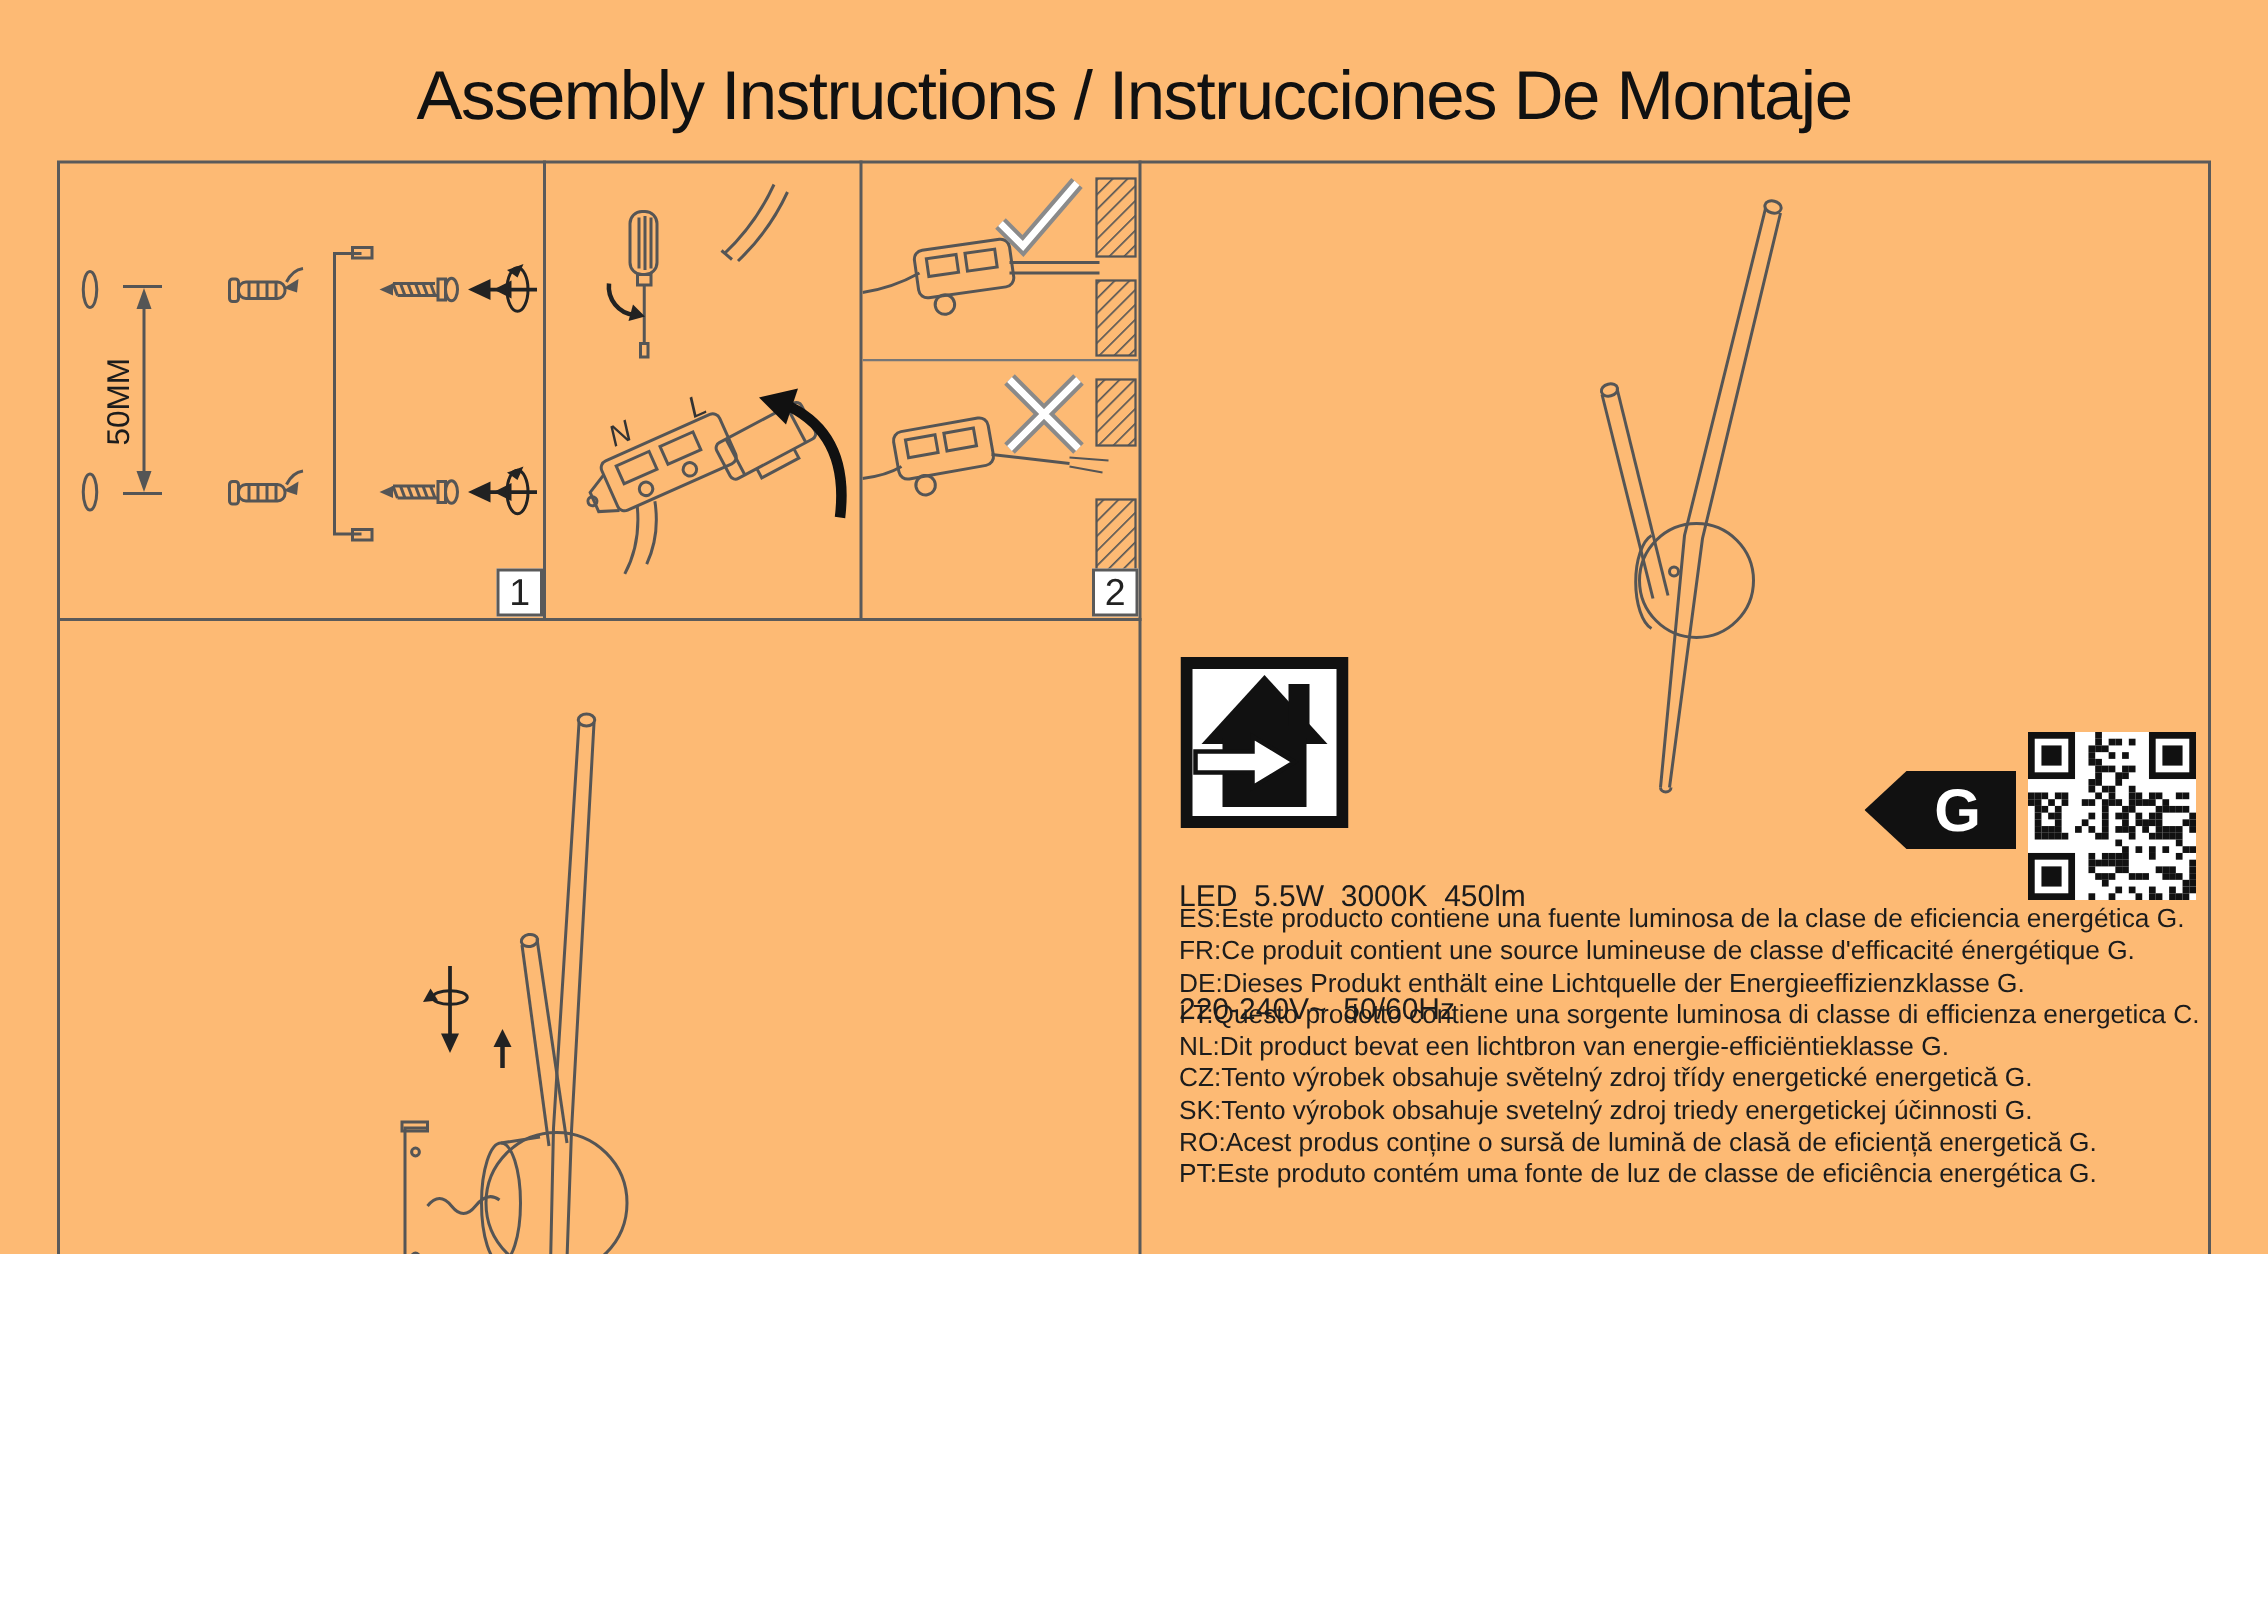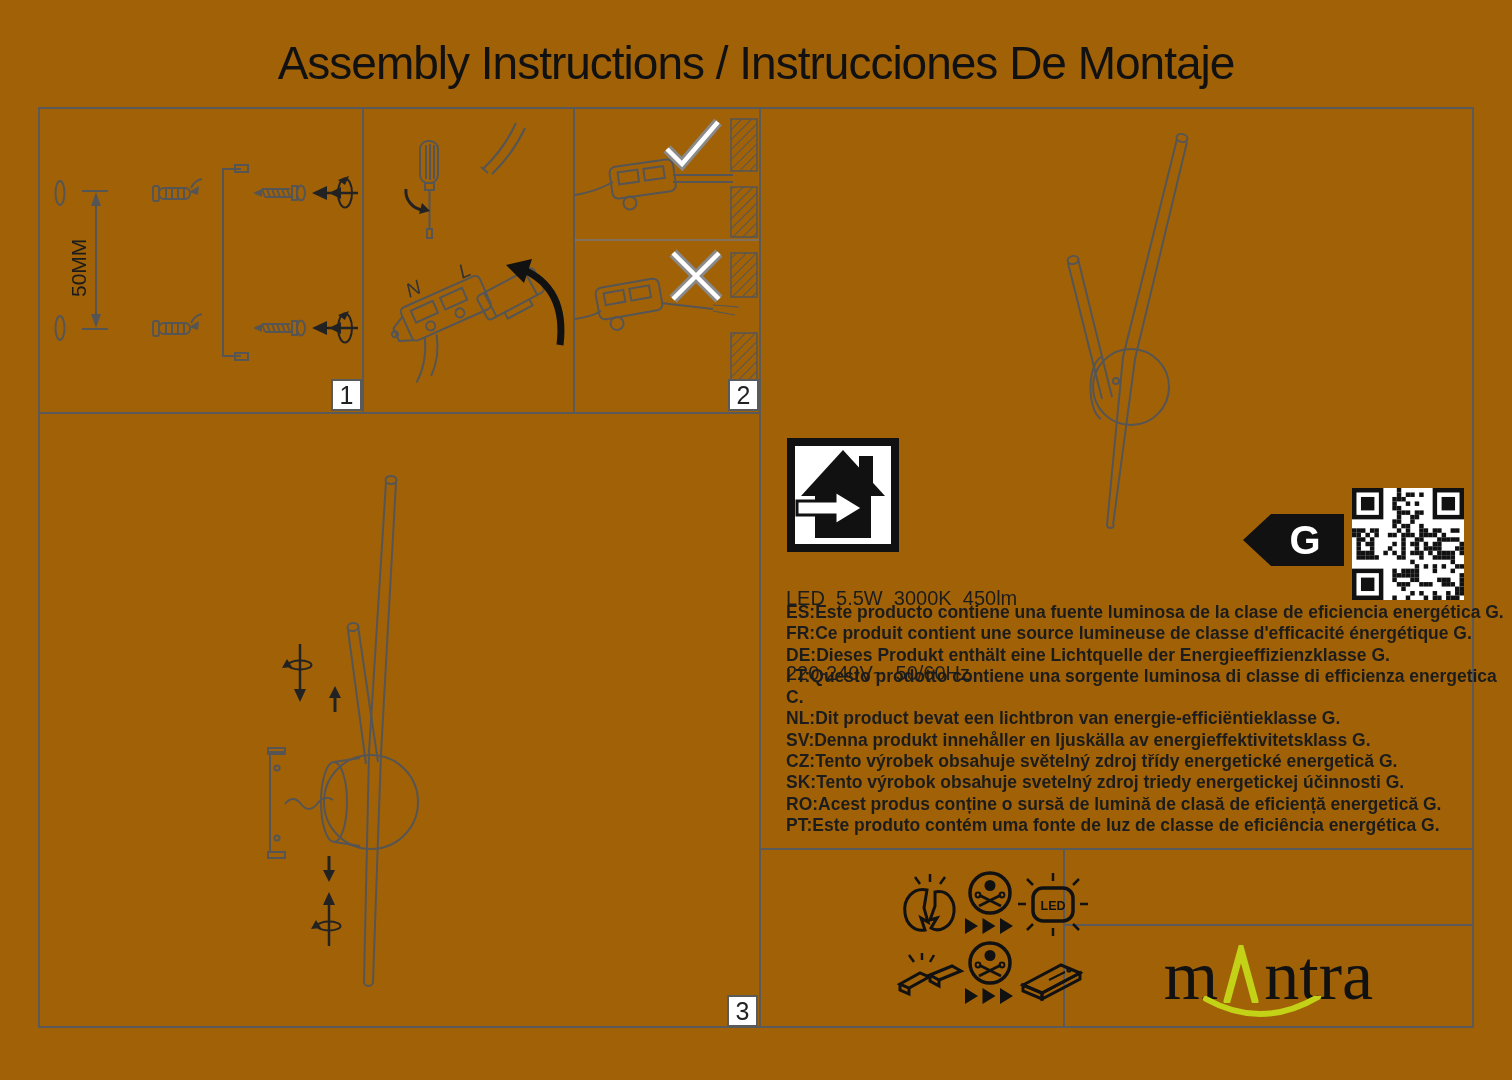--- a/index.html
+++ b/index.html
@@ -1,29 +1,29 @@
 <!DOCTYPE html>
 <html><head>
 <meta charset="utf-8">
 <style>
   html,body{margin:0;padding:0;background:#ffffff;}
-  .page{position:relative;width:1512px;height:1080px;background:#a16207;overflow:hidden;
+  .page{position:relative;width:1512px;height:836px;background:#fdba74;overflow:hidden;
         font-family:"Liberation Sans",sans-serif;color:#151515;}
   .title{position:absolute;left:0;top:36px;width:1512px;text-align:center;
          font-size:46px;letter-spacing:-1px;color:#111;}
   .vl,.hl{position:absolute;background:#5a5a5a;}
   .outer{position:absolute;left:38px;top:107px;width:1436px;height:921px;
          border:2px solid #5a5a5a;box-sizing:border-box;}
   .numbox{position:absolute;width:31px;height:32px;border:2px solid #5a5a5a;background:#fff;
           box-sizing:border-box;display:flex;align-items:center;justify-content:center;
           font-size:25px;color:#222;z-index:5;}
   .abs{position:absolute;}
   .specs{position:absolute;left:786px;top:536px;font-size:20px;line-height:25px;
          white-space:pre;color:#1c1c1c;}
-  .notes{position:absolute;left:786px;top:602px;font-size:17.5px;line-height:21.3px;color:#1c1c1c;font-weight:bold;}
+  .notes{position:absolute;left:786px;top:602px;font-size:17.5px;line-height:21.3px;color:#1c1c1c;}
   .refbox{position:absolute;left:1078px;top:851px;font-size:30px;line-height:35px;color:#1a1a1a;}
   .logo{position:absolute;left:1063px;top:924px;width:411px;height:104px;
         display:flex;align-items:center;justify-content:center;}
   .logo-inner{position:relative;display:flex;align-items:baseline;
         font-family:"Liberation Serif",serif;font-size:70px;color:#111;}
   .logo-caret{position:relative;width:42px;height:58px;margin:0 2px;top:4px;}
   .logo-arc{position:absolute;left:36px;top:60px;pointer-events:none;}
   svg{display:block;}
   .draw{stroke:#555;stroke-width:2;fill:none;}
 </style>
@@ -490,21 +490,20 @@
       <rect x="4.5" y="85.5" width="22.5" height="22.5" fill="#fff"></rect>
       <rect x="9" y="90" width="13.5" height="13.5" fill="#111"></rect>
     </svg>
 
   <div class="notes">
     <div>ES:Este producto contiene una fuente luminosa de la clase de eficiencia energética G.</div>
     <div>FR:Ce produit contient une source lumineuse de classe d'efficacité énergétique G.</div>
     <div>DE:Dieses Produkt enthält eine Lichtquelle der Energieeffizienzklasse G.</div>
     <div>I T:Questo prodotto contiene una sorgente luminosa di classe di efficienza energetica C.</div>
     <div>NL:Dit product bevat een lichtbron van energie-efficiëntieklasse G.</div>
-    <div>SV:Denna produkt innehåller en ljuskälla av energieffektivitetsklass G.</div>
     <div>CZ:Tento výrobek obsahuje světelný zdroj třídy energetické energetică G.</div>
     <div>SK:Tento výrobok obsahuje svetelný zdroj triedy energetickej účinnosti G.</div>
     <div>RO:Acest produs conține o sursă de lumină de clasă de eficiență energetică G.</div>
     <div>PT:Este produto contém uma fonte de luz de classe de eficiência energética G.</div>
   </div>
 
   <svg class="abs" style="left:885px;top:866px;" width="215" height="148" viewBox="0 0 215 148">
 
     <g transform="translate(45,46)" stroke="#111" stroke-width="3" fill="none">
       <path d="M-3,-22 C-17,-25 -27,-13 -25,1 C-24,12 -15,20 -5,18 L-9,6 L-2,10 L-6,-4 Z"></path>

